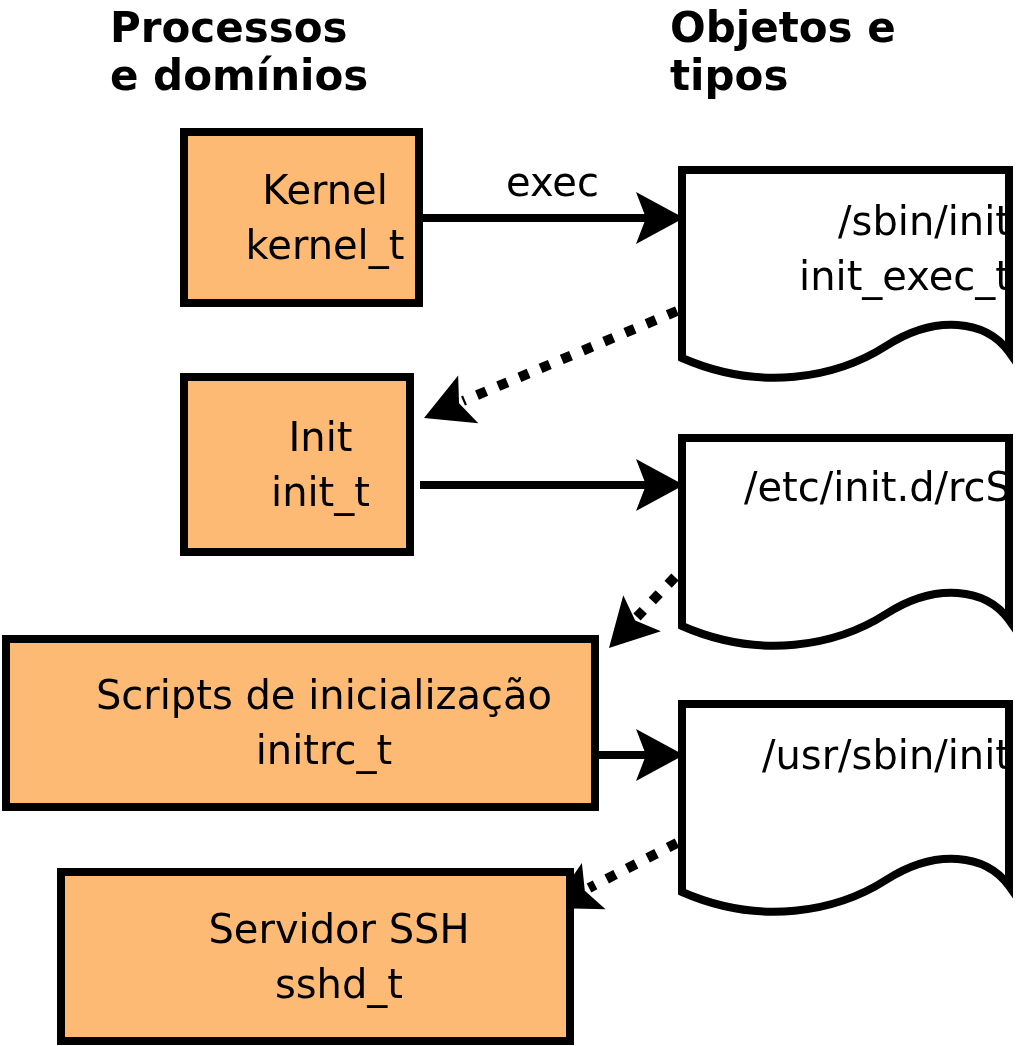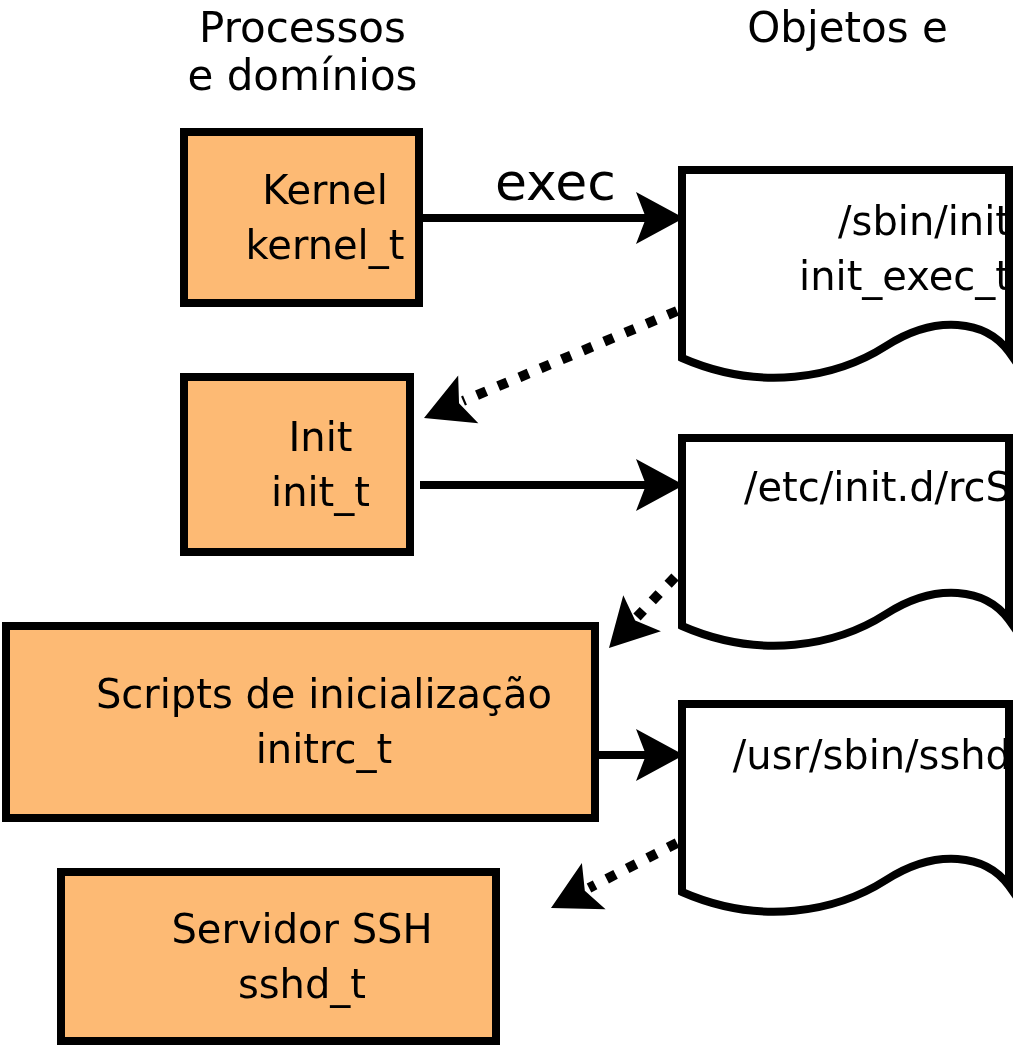--- a/index.html
+++ b/index.html
@@ -40,22 +40,21 @@
     fill: none;
   }
   .arrow-head {
     fill: #000000;
     stroke: none;
   }
   .col-header {
     position: absolute;
     font-size: 42px;
     line-height: 48px;
-    font-weight: normal;
-    text-align: center;
+    font-weight: bold;
     white-space: nowrap;
   }
   .pbox {
     position: absolute;
     box-sizing: border-box;
     border: 8px solid #000000;
     background: #fdba74;
     display: flex;
     flex-direction: column;
     align-items: center;
@@ -69,21 +68,21 @@
   .doc-text {
     position: absolute;
     text-align: right;
     font-size: 40px;
     line-height: 55px;
     white-space: nowrap;
   }
   .edge-label {
     position: absolute;
     text-align: center;
-    font-size: 52px;
+    font-size: 40px;
     line-height: 44px;
     white-space: nowrap;
   }
 </style>
 </head>
 <body>
 
 <div id="stage">
 
   <svg id="shapes" viewBox="0 0 1024 1046" xmlns="http://www.w3.org/2000/svg">
@@ -130,45 +129,46 @@
       </g>
     </g>
   </svg>
 
   <div class="col-header" style="left:110px; top:4px; width:385px;">
     <div>Processos</div>
     <div>e domínios</div>
   </div>
   <div class="col-header" style="left:670px; top:4px; width:355px;">
     <div>Objetos e</div>
+    <div>tipos</div>
   </div>
 
   <div class="pbox" style="left:180px; top:128px; width:243px; height:179px;">
     <div>Kernel</div>
     <div>kernel_t</div>
   </div>
   <div class="pbox" style="left:180px; top:373px; width:234px; height:183px;">
     <div>Init</div>
     <div>init_t</div>
   </div>
-  <div class="pbox" style="left:2px; top:622px; width:597px; height:200px;">
+  <div class="pbox" style="left:2px; top:635px; width:597px; height:176px;">
     <div>Scripts de inicialização</div>
     <div>initrc_t</div>
   </div>
-  <div class="pbox" style="left:57px; top:868px; width:443px; height:177px;">
+  <div class="pbox" style="left:57px; top:868px; width:517px; height:177px;">
     <div>Servidor SSH</div>
     <div>sshd_t</div>
   </div>
 
   <div class="doc-text" style="left:684px; top:194px; width:327px;">
     <div>/sbin/init</div>
     <div>init_exec_t</div>
   </div>
   <div class="doc-text" style="left:684px; top:460px; width:327px;">
     <div>/etc/init.d/rcS</div>
   </div>
   <div class="doc-text" style="left:684px; top:728px; width:327px;">
-    <div>/usr/sbin/sshd</div>
+    <div>/usr/sbin/init</div>
   </div>
 
   <div class="edge-label" style="left:495px; top:160px; width:115px;">exec</div>
 
 </div>
 
 </body></html>

